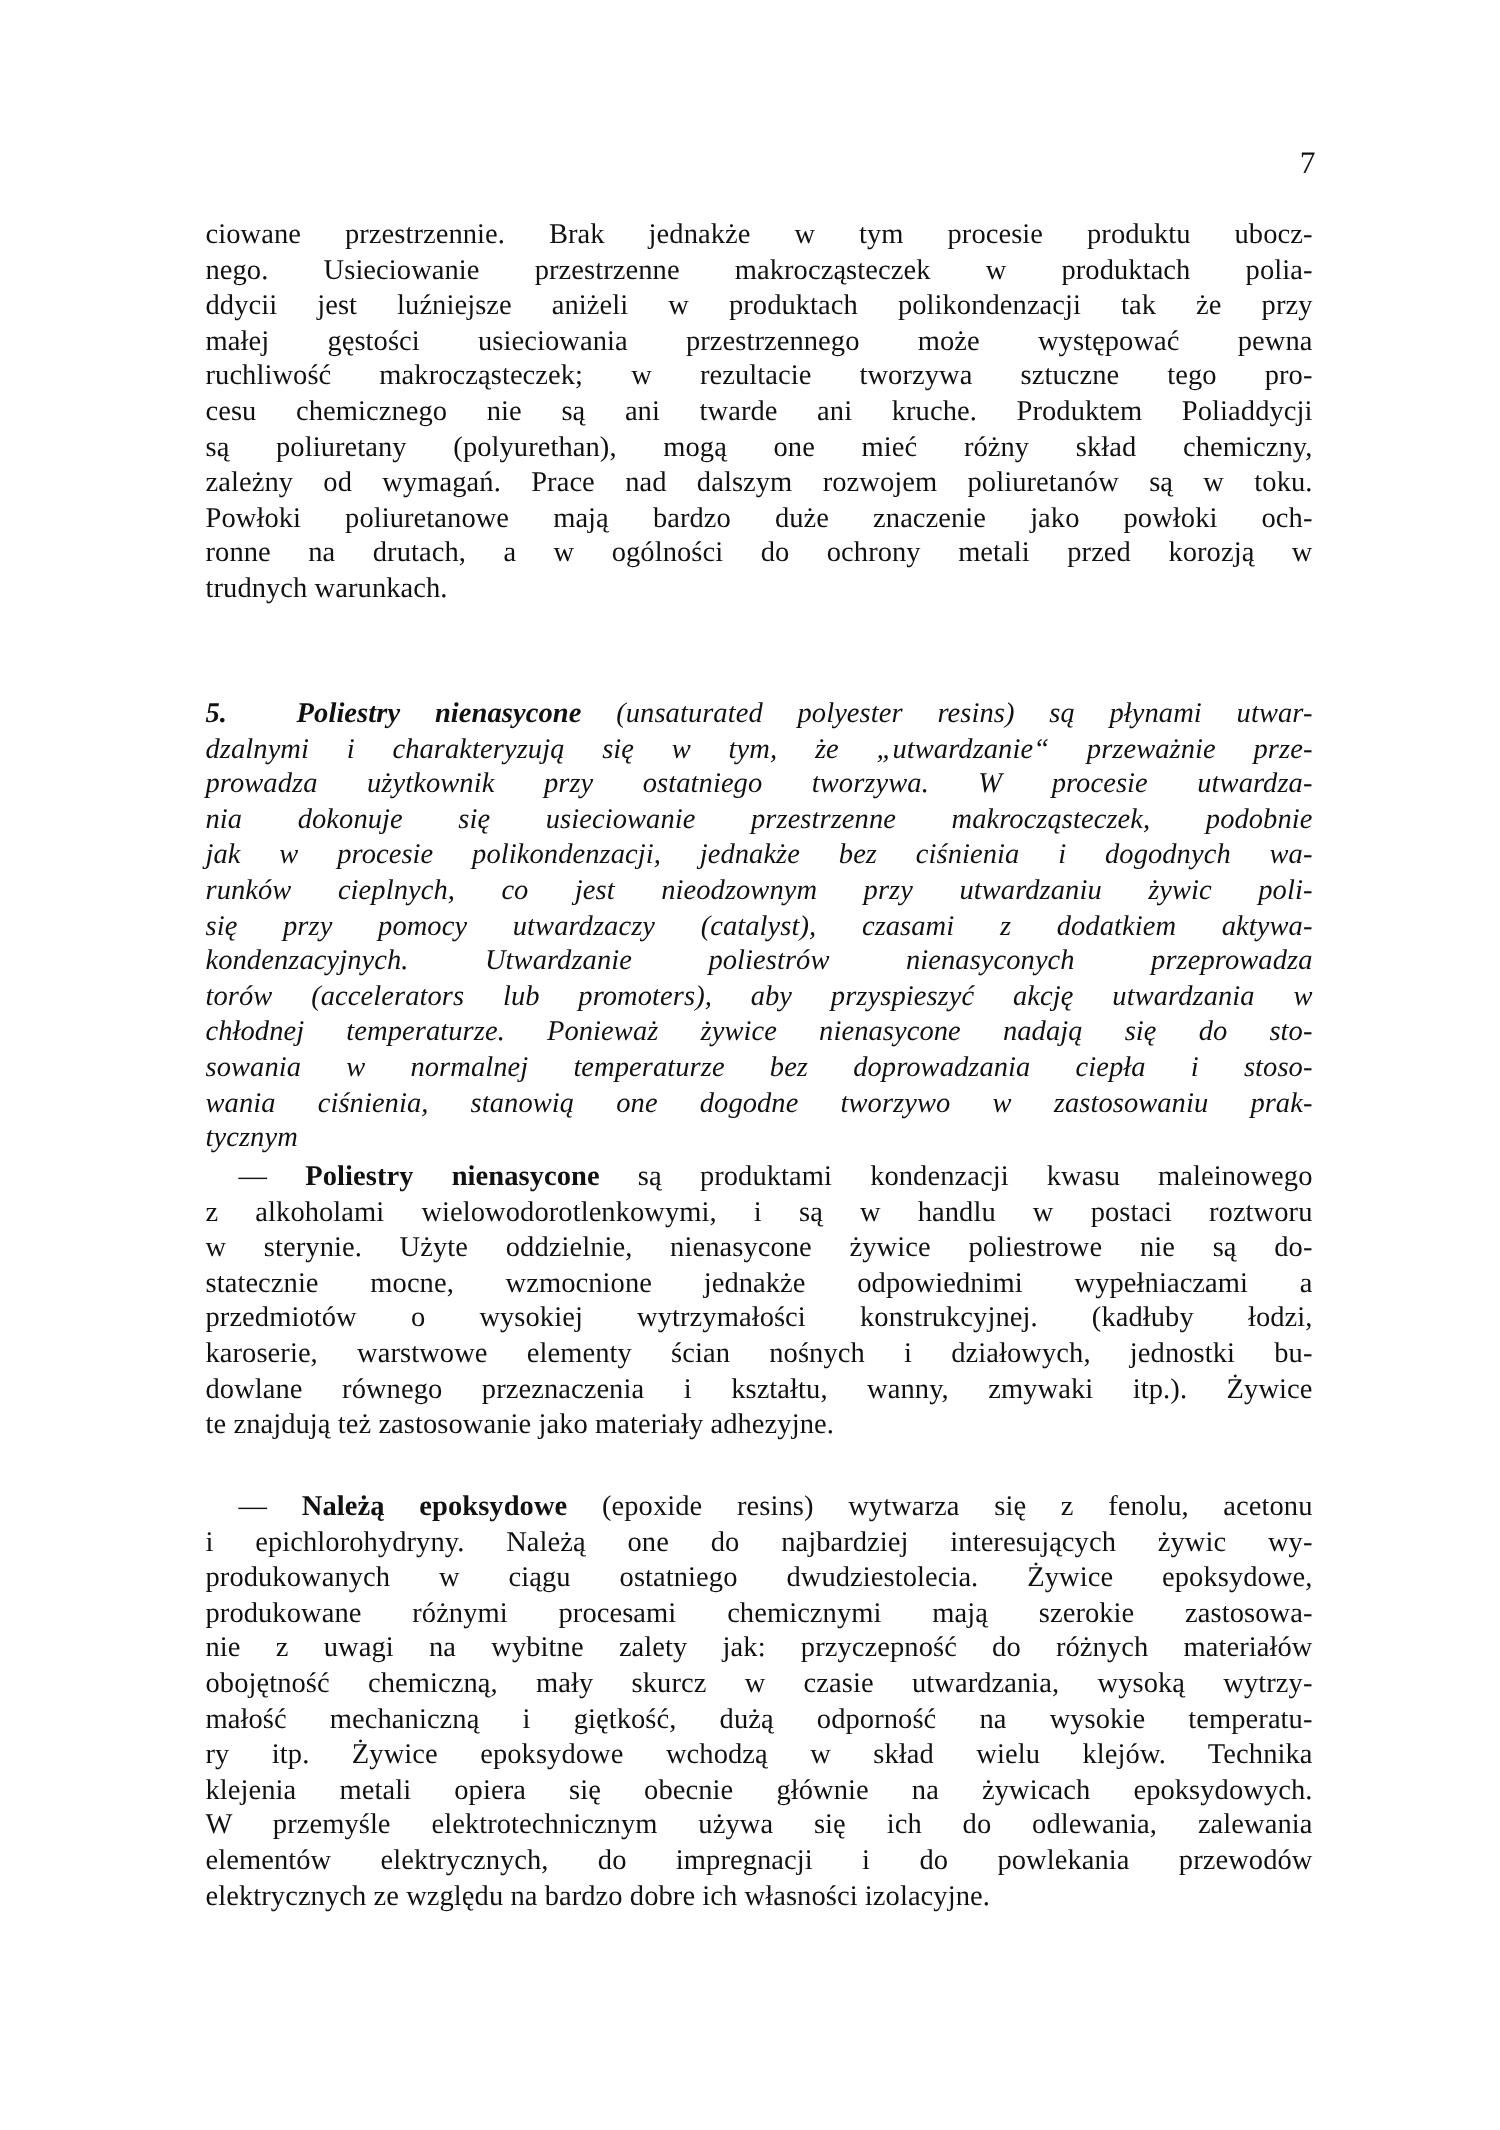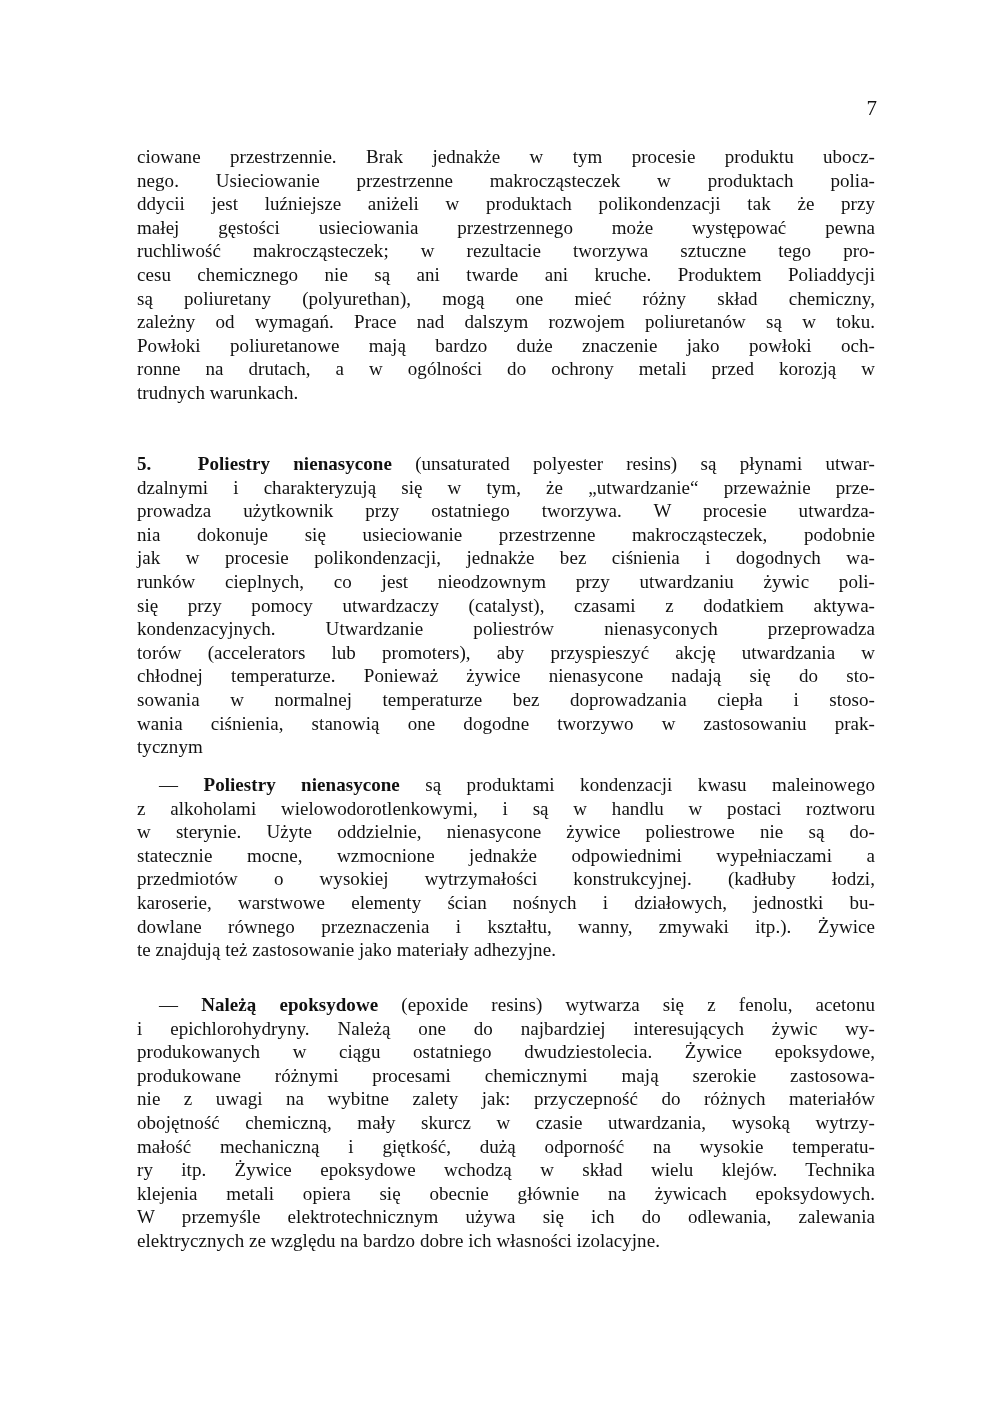--- a/index.html
+++ b/index.html
@@ -37,21 +37,21 @@
       <span class="line">małej gęstości usieciowania przestrzennego może występować pewna</span>
       <span class="line">ruchliwość makrocząsteczek; w rezultacie tworzywa sztuczne tego pro-</span>
       <span class="line">cesu chemicznego nie są ani twarde ani kruche. Produktem Poliaddycji</span>
       <span class="line">są poliuretany (polyurethan), mogą one mieć różny skład chemiczny,</span>
       <span class="line">zależny od wymagań. Prace nad dalszym rozwojem poliuretanów są w toku.</span>
       <span class="line">Powłoki poliuretanowe mają bardzo duże znaczenie jako powłoki och-</span>
       <span class="line">ronne na drutach, a w ogólności do ochrony metali przed korozją w</span>
       <span class="line last">trudnych warunkach.</span>
     </div>
 
-  <div class="block" id="p2" style="top:452px;">
+  <div class="block" id="p2" style="top:464px;font-style:italic;">
     <span class="line"><b>5.</b>&nbsp;&nbsp;<b>Poliestry nienasycone</b><span> (unsaturated polyester resins) są płynami utwar-</span></span>
   <span class="line">dzalnymi i charakteryzują się w tym, że „utwardzanie“ przeważnie prze-</span>
       <span class="line">prowadza użytkownik przy ostatniego tworzywa. W procesie utwardza-</span>
       <span class="line">nia dokonuje się usieciowanie przestrzenne makrocząsteczek, podobnie</span>
       <span class="line">jak w procesie polikondenzacji, jednakże bez ciśnienia i dogodnych wa-</span>
       <span class="line">runków cieplnych, co jest nieodzownym przy utwardzaniu żywic poli-</span>
       <span class="line">się przy pomocy utwardzaczy (catalyst), czasami z dodatkiem aktywa-</span>
       <span class="line">kondenzacyjnych. Utwardzanie poliestrów nienasyconych przeprowadza</span>
       <span class="line">torów (accelerators lub promoters), aby przyspieszyć akcję utwardzania w</span>
       <span class="line">chłodnej temperaturze. Ponieważ żywice nienasycone nadają się do sto-</span>
@@ -75,15 +75,16 @@
     <span class="line indent"><span>—</span>&nbsp;<b>Należą epoksydowe</b><span> (epoxide resins) wytwarza się z fenolu, acetonu</span></span>
   <span class="line">i epichlorohydryny. Należą one do najbardziej interesujących żywic wy-</span>
       <span class="line">produkowanych w ciągu ostatniego dwudziestolecia. Żywice epoksydowe,</span>
       <span class="line">produkowane różnymi procesami chemicznymi mają szerokie zastosowa-</span>
       <span class="line">nie z uwagi na wybitne zalety jak: przyczepność do różnych materiałów</span>
       <span class="line">obojętność chemiczną, mały skurcz w czasie utwardzania, wysoką wytrzy-</span>
       <span class="line">małość mechaniczną i giętkość, dużą odporność na wysokie temperatu-</span>
       <span class="line">ry itp. Żywice epoksydowe wchodzą w skład wielu klejów. Technika</span>
       <span class="line">klejenia metali opiera się obecnie głównie na żywicach epoksydowych.</span>
       <span class="line">W przemyśle elektrotechnicznym używa się ich do odlewania, zalewania</span>
+      <span class="line">elementów elektrycznych, do impregnacji i do powlekania przewodów</span>
       <span class="line last">elektrycznych ze względu na bardzo dobre ich własności izolacyjne.</span>
     </div>
 </div>
 
 </body></html>

